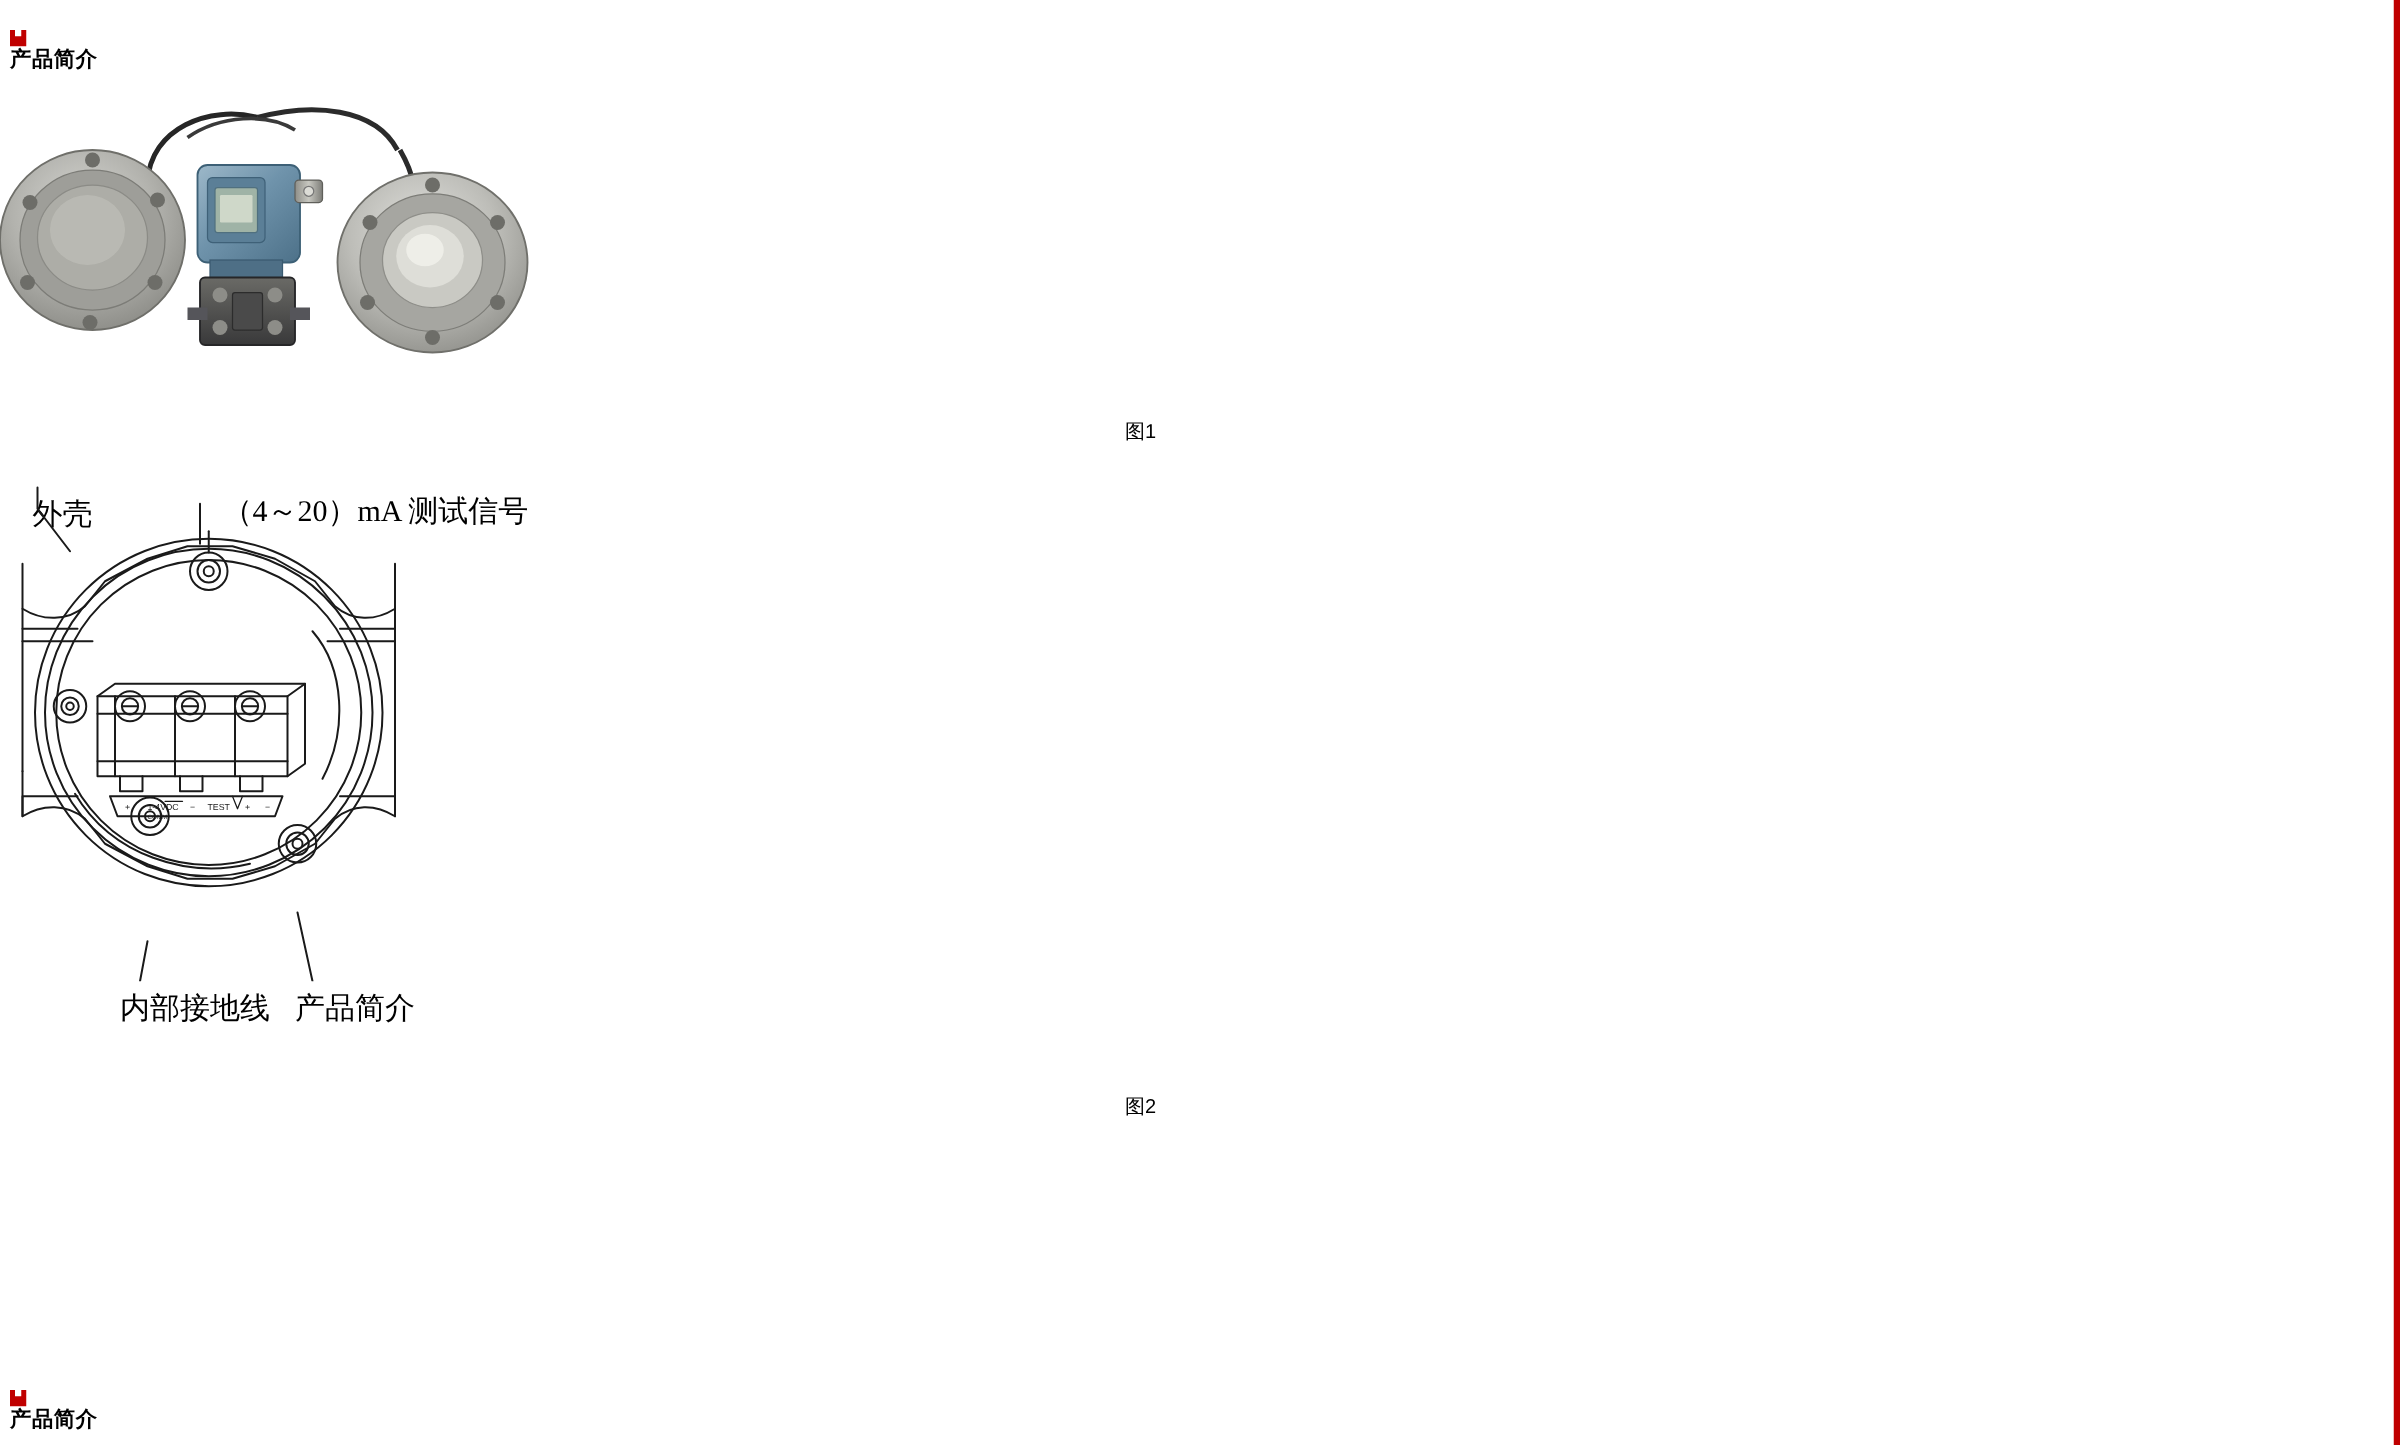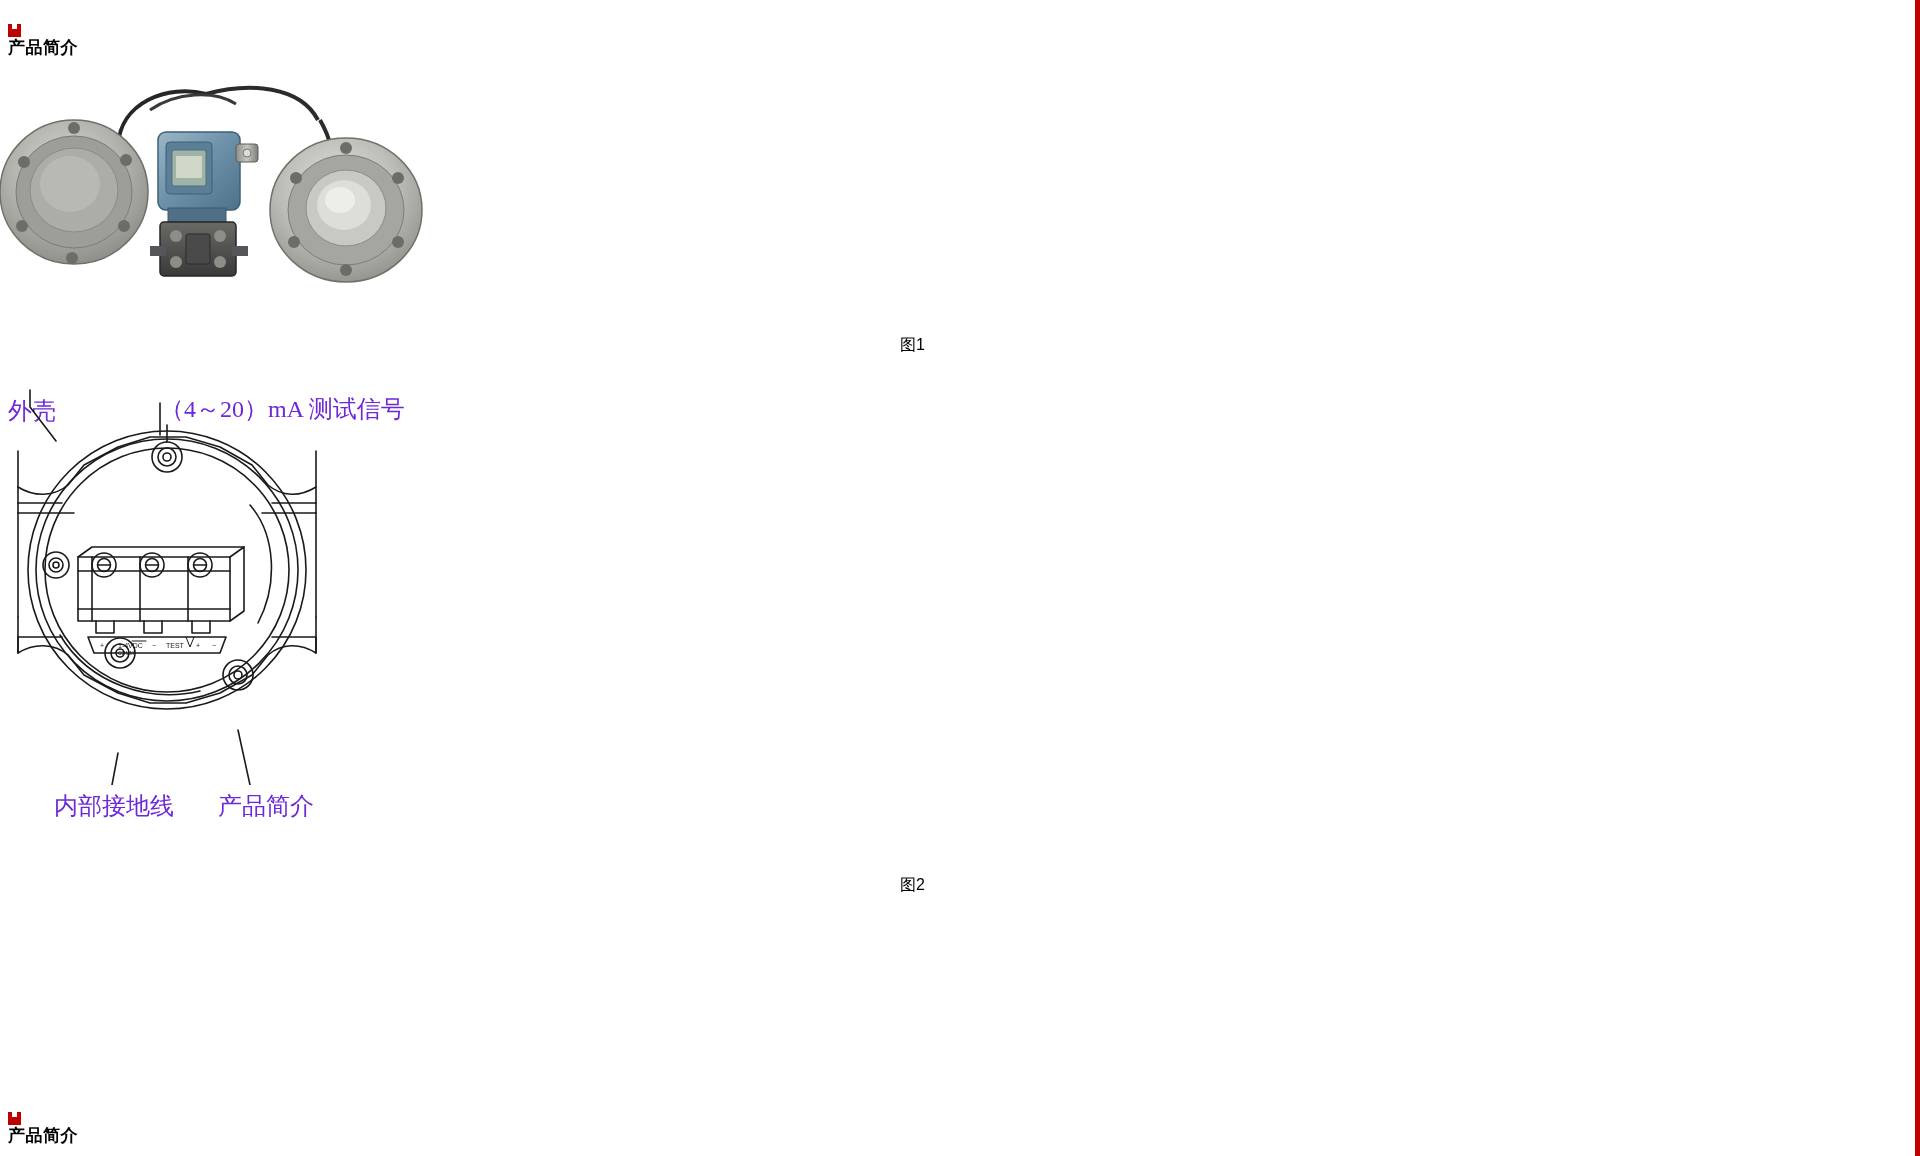--- a/index.html
+++ b/index.html
@@ -79,25 +79,26 @@
     left: 0px;
     top: 385px;
     width: 400px;
     height: 400px;
   }
   .lbl {
     position: absolute;
     font-family: "Liberation Serif", serif;
     font-size: 24px;
     white-space: nowrap;
-    color: #6d28d9;
+    color: #000000;
+    margin-left: 18px;
   }
   #lbl-shell { left: 8px; top: 395px; }
   #lbl-test  { left: 160px; top: 393px; }
-  #lbl-inner { left: 54px; top: 790px; }
+  #lbl-inner { left: 78px; top: 790px; }
   #lbl-outer { left: 218px; top: 790px; }
 
   
   .body-text {
     position: absolute;
     left: 30px;
     top: 915px;
     width: 1868px;
     font-size: 15.5px;
     line-height: 31px;

